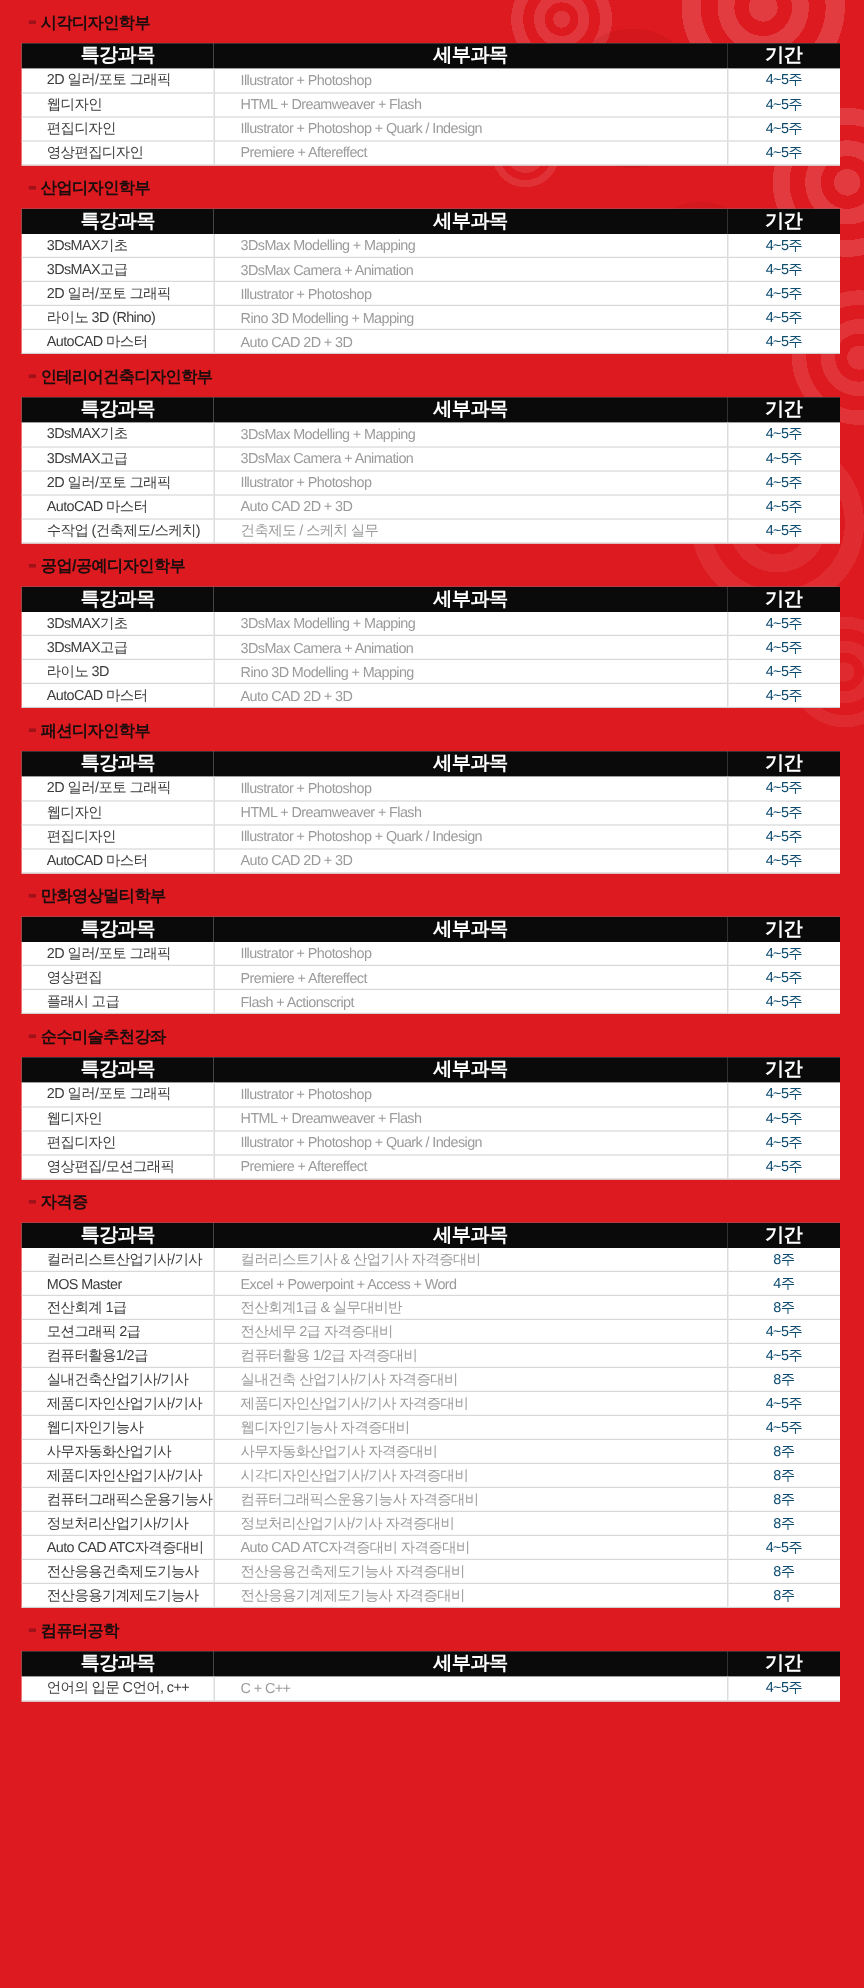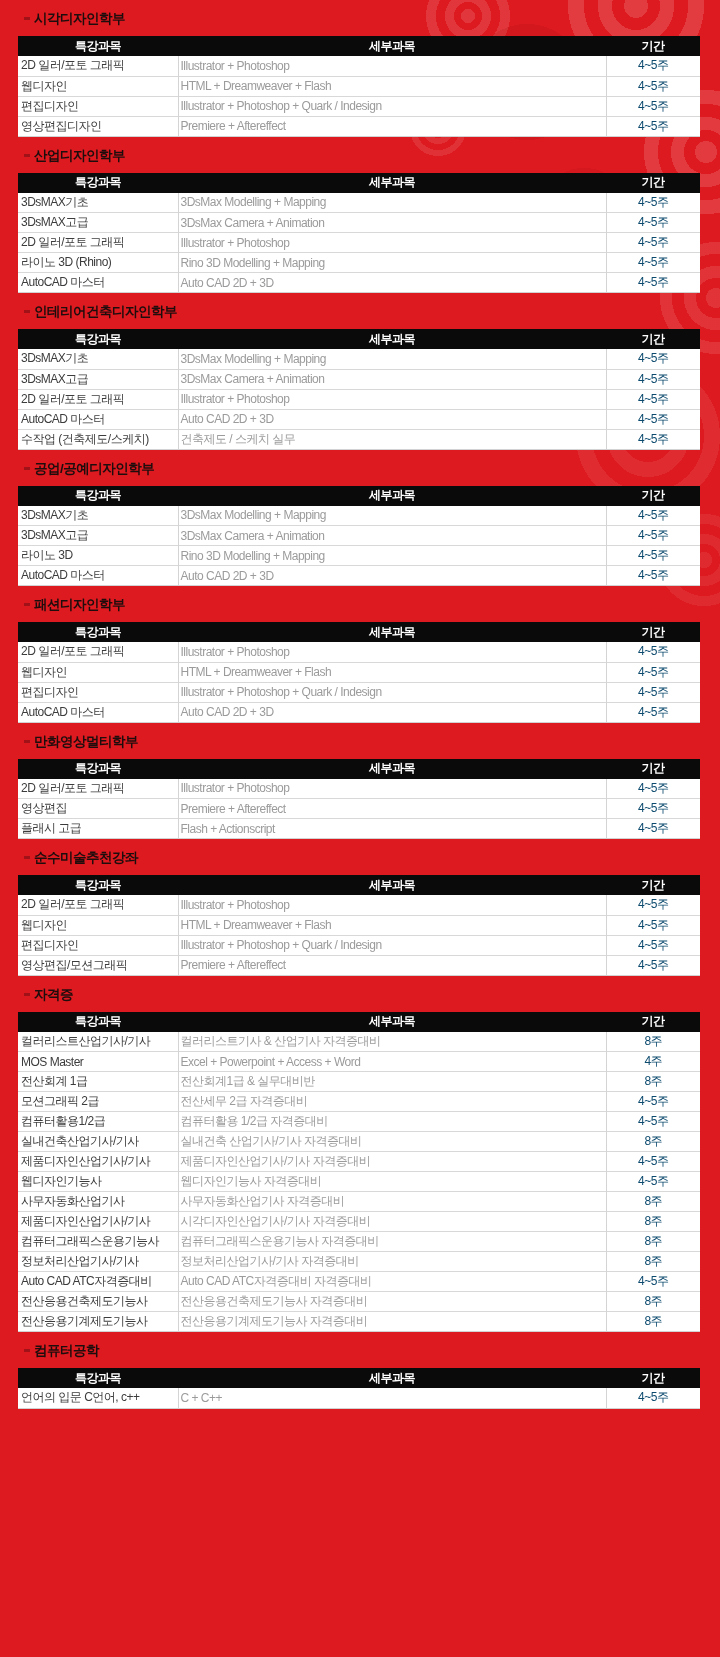--- a/index.html
+++ b/index.html
@@ -47,31 +47,31 @@
   .intro strong { font-weight:800; margin-left:3px; }
 
   
   .course-section { margin-top:12px; }
   .section-title { margin:0 0 10px 24px; font-size:13.5px; font-weight:800; color:#1d0d0d;
                    line-height:14px; letter-spacing:-0.5px; }
   .section-title .dash { display:inline-block; width:6px; height:3px; background:#a11218;
                          margin-right:4px; vertical-align:3px; }
   table.course-table { border-collapse:collapse; table-layout:fixed; width:682px; margin-left:18px;
                        background:#fff; }
-  .course-table th { background:#0a0a0a; color:#fff; font-size:12px; font-weight:700;
+  .course-table th { background:#0a0a0a; color:#fff; font-size:16px; font-weight:700;
                      height:20px; padding:0; text-align:center; letter-spacing:-0.5px; }
   .course-table th.c1 { width:160px; }
   .course-table th.c2 { width:428px; }
   .course-table th.c3 { width:94px; }
   .course-table td { height:20px; padding:0; font-size:12px; letter-spacing:-0.5px;
                      border-top:1px solid #d8d8d8; white-space:nowrap; overflow:hidden; }
   .course-table tr:first-child td { border-top:none; }
   .course-table tr:last-child td { border-bottom:1px solid #d2d2d2; }
-  .course-table td.c1 { color:#3c3c3c; padding-left:3px; }
-  .course-table td.c2 { color:#9b9b9b; padding-left:2px; border-left:1px solid #d4d4d4; }
+  .course-table td.c1 { color:#3c3c3c; padding-left:21px; }
+  .course-table td.c2 { color:#9b9b9b; padding-left:22px; border-left:1px solid #d4d4d4; }
   .course-table td.c3 { color:#0c4a6e; text-align:center; border-left:1px solid #d4d4d4; }
 </style>
 </head>
 <body>
 
 <div class="page">
 
   <main id="sections">
   <section class="course-section">
     <h2 class="section-title"><span class="dash"></span><span class="t">시각디자인학부</span></h2>

